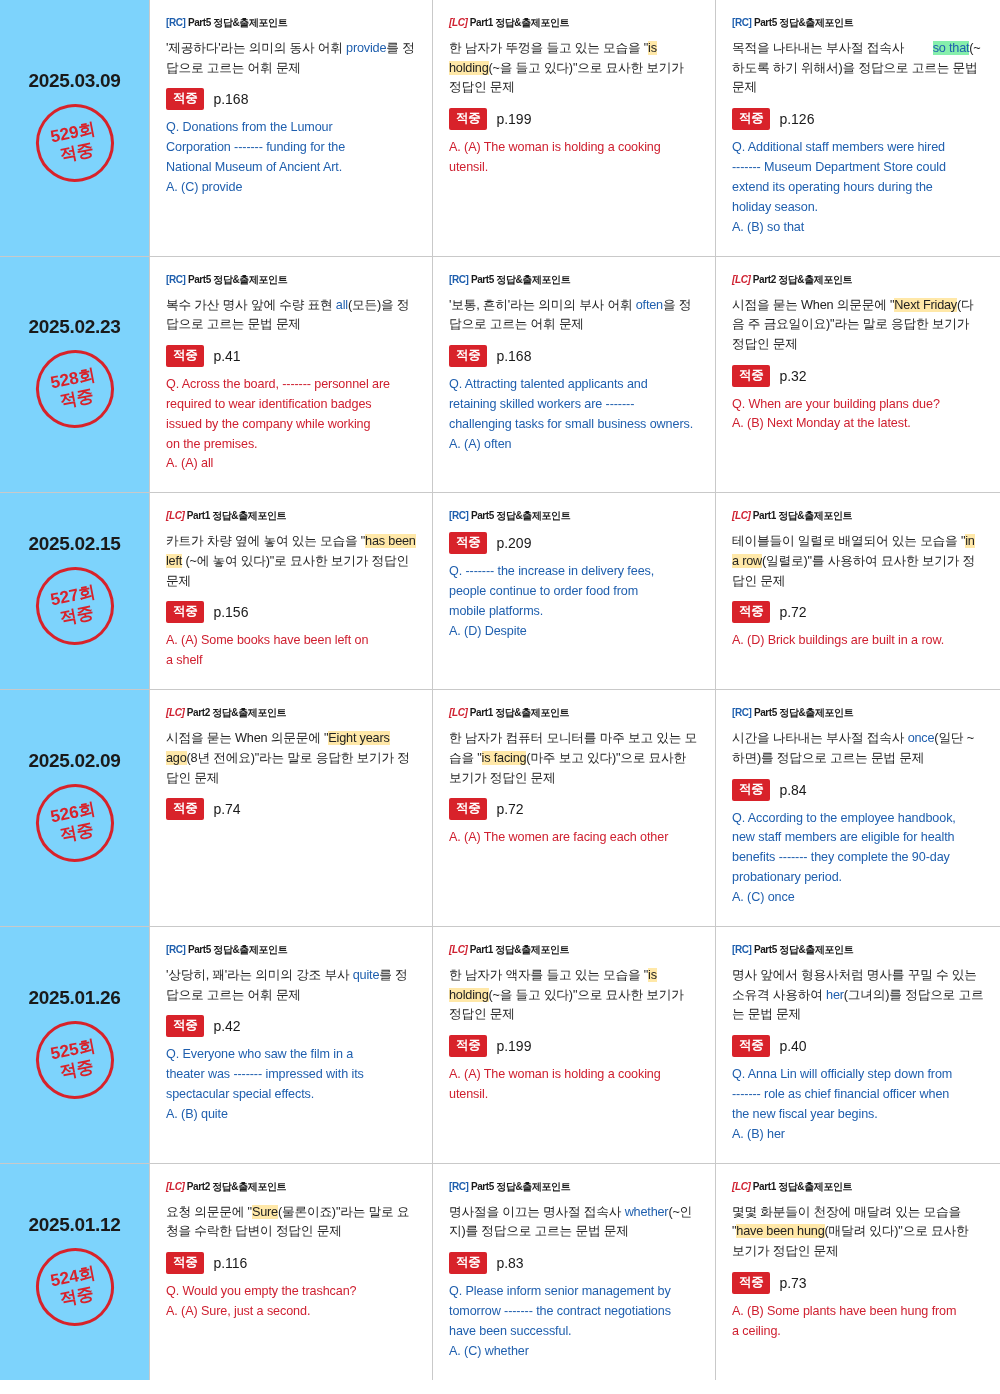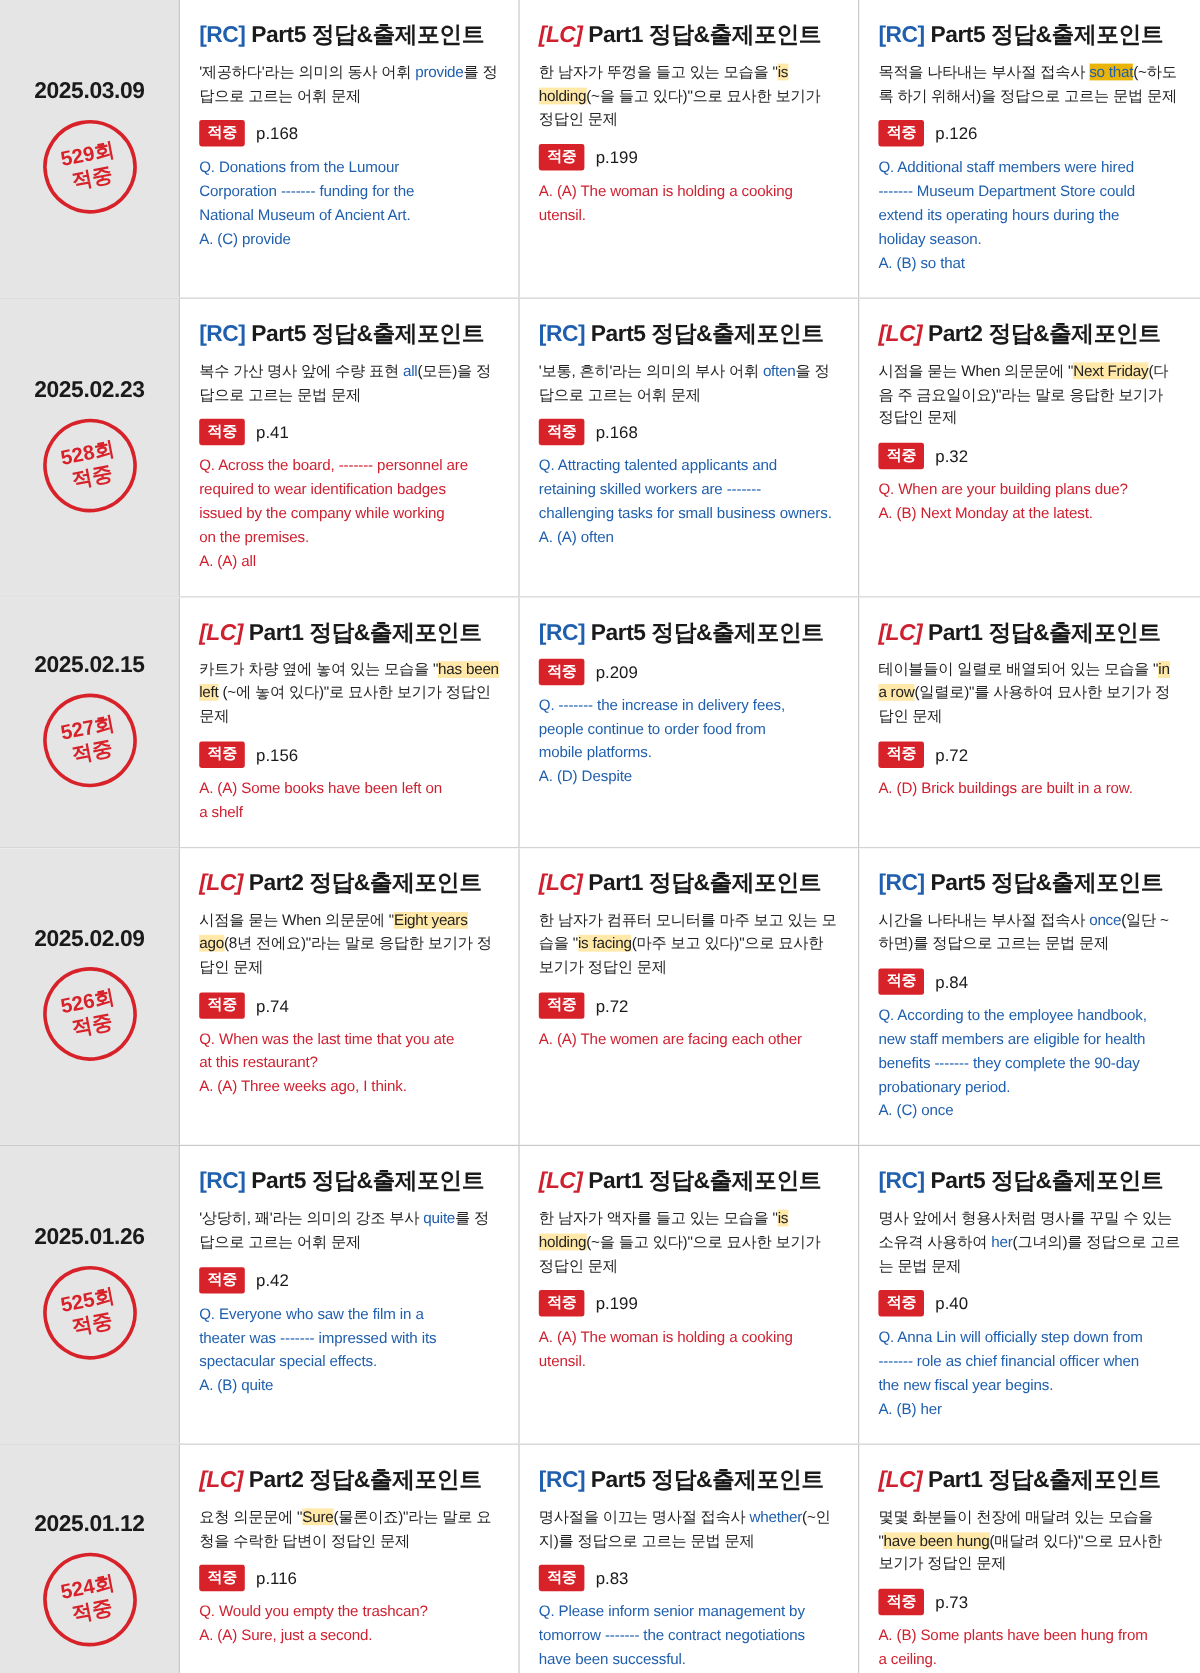--- a/index.html
+++ b/index.html
@@ -15,21 +15,21 @@
   }
   .row {
     display: flex;
     border-bottom: 1px solid #c9c9c9;
     background: #fff;
   }
   .row:last-child { border-bottom: none; }
   .datecell {
     width: 150px;
     min-width: 150px;
-    background: #e5e5e5;
+    background: #7dd3fc;
     border-right: 1px solid #c9c9c9;
     display: flex;
     flex-direction: column;
     align-items: center;
     justify-content: center;
     padding: 14px 4px 18px 4px;
   }
   .date-text {
     font-size: 19px;
     font-weight: bold;
@@ -59,42 +59,42 @@
   }
   .col {
     width: 283px;
     padding: 16px 16px 18px 16px;
     border-right: 1px solid #c9c9c9;
   }
   .col:last-child { border-right: none; }
   .col.wide { width: 284px; }
 
   .hdr {
-    font-size: 19px;
+    font-size: 10px;
     font-weight: bold;
     color: #1a1a1a;
     margin-bottom: 9px;
     letter-spacing: -0.4px;
   }
   .tag-rc { color: #1f5fae; }
   .tag-lc { color: #cf2030; font-style: italic; }
 
   .desc {
     font-size: 12.7px;
     color: #222;
     line-height: 1.55;
     margin-bottom: 10px;
     letter-spacing: -0.2px;
   }
   .desc .kw-blue { color: #1f5fae; }
   .desc .hl {
     background: #ffe8a8;
     color: #222;
   }
-  .desc .hl-blue { background: #eab308; color: #1f5fae; }
+  .desc .hl-blue { background: #86efac; color: #1f5fae; margin-left: 25px; }
 
   .pageline {
     display: flex;
     align-items: center;
     gap: 9px;
     margin-bottom: 8px;
   }
   .badge {
     background: #d8222a;
     color: #fff;
@@ -283,25 +283,20 @@
         </div>
       </div>
       <div class="cols">
         <div class="col">
           <div class="hdr"><span class="tag-lc">[LC]</span> <span>Part2 정답&amp;출제포인트</span></div>
           <div class="desc"><span>시점을 묻는 When 의문문에 "</span><span class="hl">Eight years ago</span><span>(8년 전에요)"라는 말로 응답한 보기가 정답인 문제</span></div>
           <div class="pageline">
             <span class="badge">적중</span>
             <span class="pagenum">p.74</span>
           </div>
-          <div class="qa red">
-            <div>Q. When was the last time that you ate</div>
-            <div>at this restaurant?</div>
-            <div>A. (A) Three weeks ago, I think.</div>
-          </div>
         </div>
         <div class="col">
           <div class="hdr"><span class="tag-lc">[LC]</span> <span>Part1 정답&amp;출제포인트</span></div>
           <div class="desc"><span>한 남자가 컴퓨터 모니터를 마주 보고 있는 모습을 "</span><span class="hl">is facing</span><span>(마주 보고 있다)"으로 묘사한 보기가 정답인 문제</span></div>
           <div class="pageline">
             <span class="badge">적중</span>
             <span class="pagenum">p.72</span>
           </div>
           <div class="qa red">
             <div>A. (A) The women are facing each other</div>

